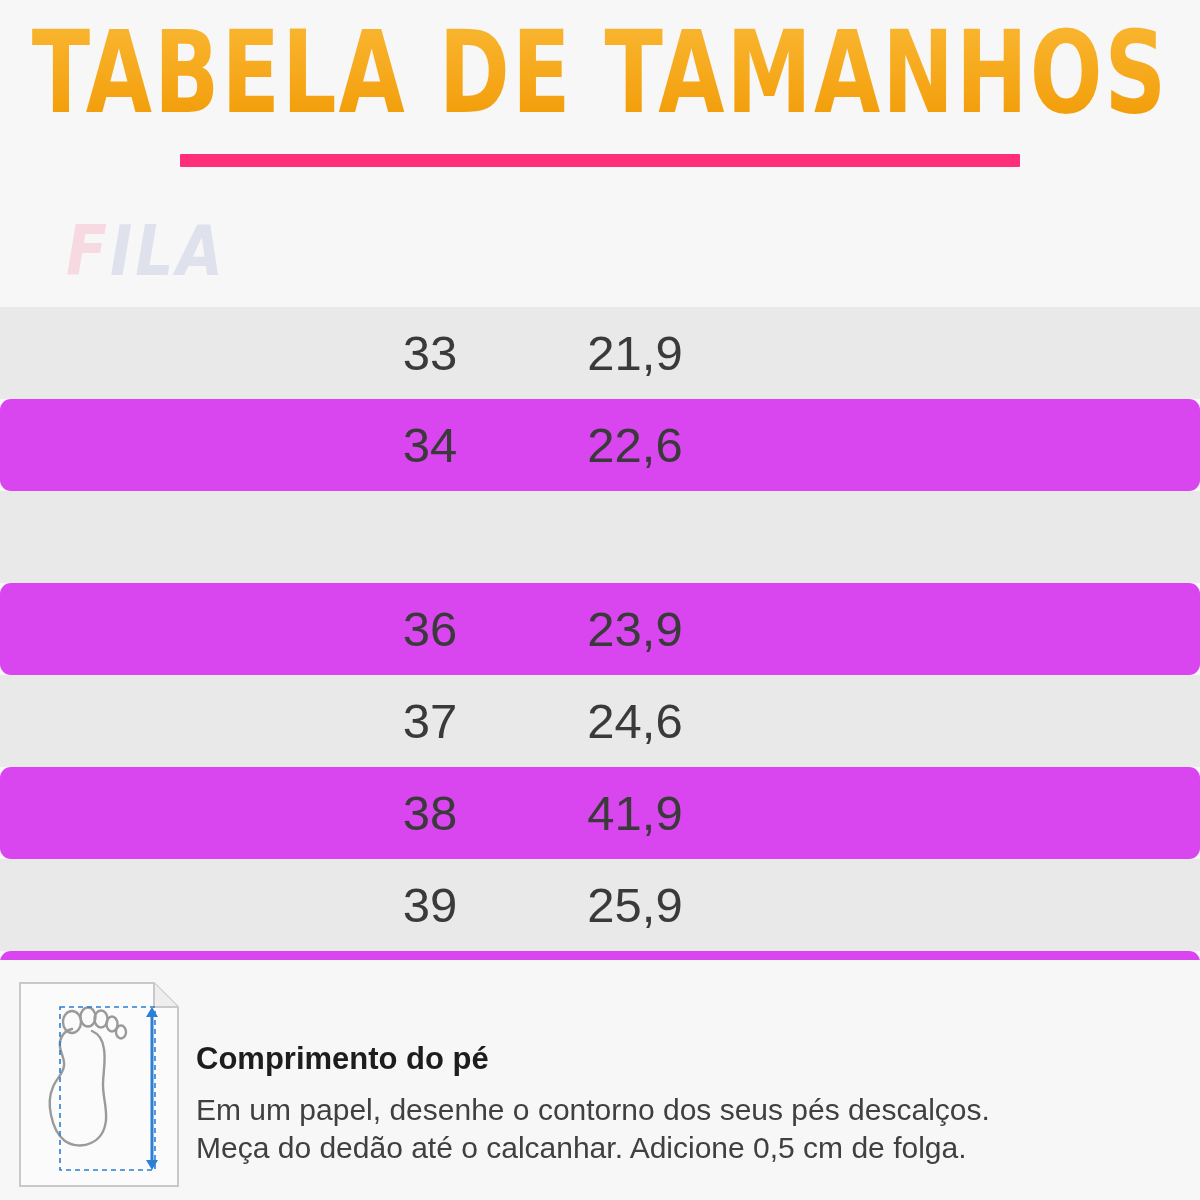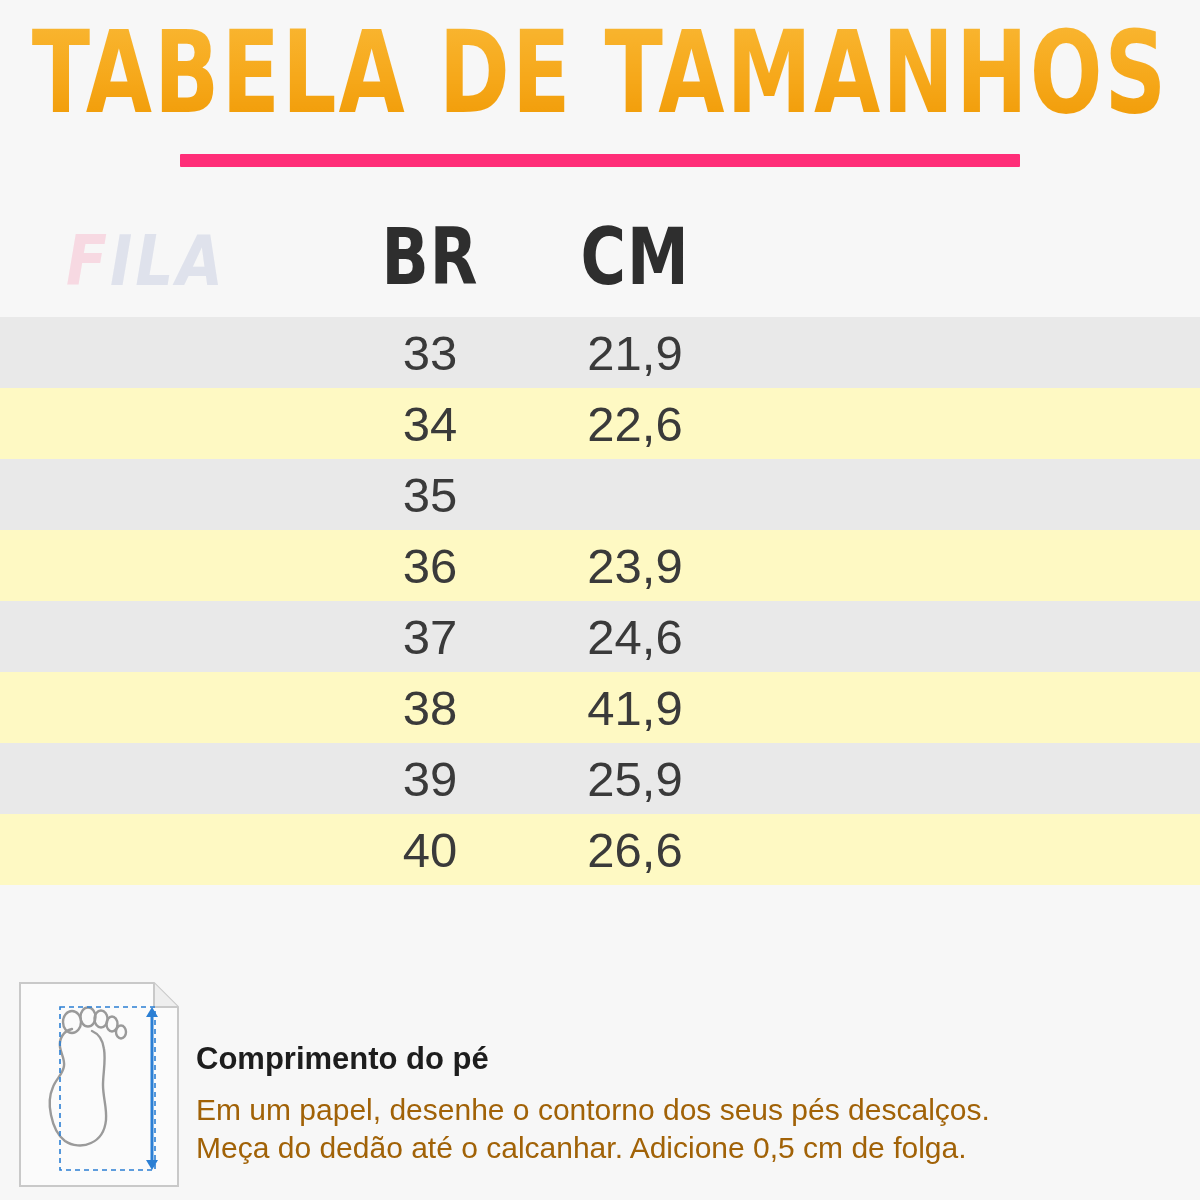--- a/index.html
+++ b/index.html
@@ -48,21 +48,21 @@
     height: 13px;
     background: #ff2e78;
     margin: 54px auto 0 auto;
     border-radius: 1px;
   }
 
   
   .header-row {
     position: relative;
     height: 112px;
-    margin-top: 38px;
+    margin-top: 28px;
   }
   .brand {
     position: absolute;
     left: 66px;
     top: 16px;
     font-family: "DejaVu Sans", sans-serif;
     font-weight: bold;
     font-style: italic;
     font-size: 60px;
     letter-spacing: 3px;
@@ -96,25 +96,25 @@
   }
   .col-br { width: 200px; }
   .col-cm { width: 210px; }
 
   
   .table {
     width: 1200px;
   }
   .row {
     display: flex;
-    height: 71px;
+    height: 92px;
     align-items: center;
   }
   .row.odd { background: #e9e9e9; }
-  .row.even { background: #fef9c3; }
+  .row.even { background: #d946ef; border-radius: 11px; }
   .cell-spacer { width: 330px; }
   .cell {
     font-family: "Liberation Sans", sans-serif;
     font-size: 49px;
     color: #3a3a3a;
     text-align: center;
     letter-spacing: 0px;
   }
   .cell-br { width: 200px; }
   .cell-cm { width: 210px; }
@@ -145,59 +145,53 @@
   .foot-title {
     font-family: "Liberation Sans", sans-serif;
     font-weight: bold;
     font-size: 31px;
     color: #1d1d1d;
     margin-bottom: 14px;
   }
   .foot-line {
     font-family: "Liberation Sans", sans-serif;
     font-size: 30px;
-    color: #a16207;
+    color: #404040;
     line-height: 1.26;
   }
 </style>
 </head>
 <body>
 
 <div class="page">
 
   <div class="title-wrap">
     <div class="title">TABELA DE TAMANHOS</div>
     <div class="title-underline"></div>
   </div>
 
   <div class="header-row">
     <div class="brand">
       <span class="f">F</span><span class="i">I</span><span class="l">L</span><span class="a">A</span>
     </div>
-    <div class="col-heads">
-      <div class="sp"></div>
-      <div class="col-head col-br">BR</div>
-      <div class="col-head col-cm">CM</div>
-    </div>
   </div>
 
   <div class="table">
     <div class="row odd">
       <div class="cell-spacer"></div>
       <div class="cell cell-br">33</div>
       <div class="cell cell-cm">21,9</div>
     </div>
     <div class="row even">
       <div class="cell-spacer"></div>
       <div class="cell cell-br">34</div>
       <div class="cell cell-cm">22,6</div>
     </div>
     <div class="row odd">
       <div class="cell-spacer"></div>
-      <div class="cell cell-br">35</div>
     </div>
     <div class="row even">
       <div class="cell-spacer"></div>
       <div class="cell cell-br">36</div>
       <div class="cell cell-cm">23,9</div>
     </div>
     <div class="row odd">
       <div class="cell-spacer"></div>
       <div class="cell cell-br">37</div>
       <div class="cell cell-cm">24,6</div>

